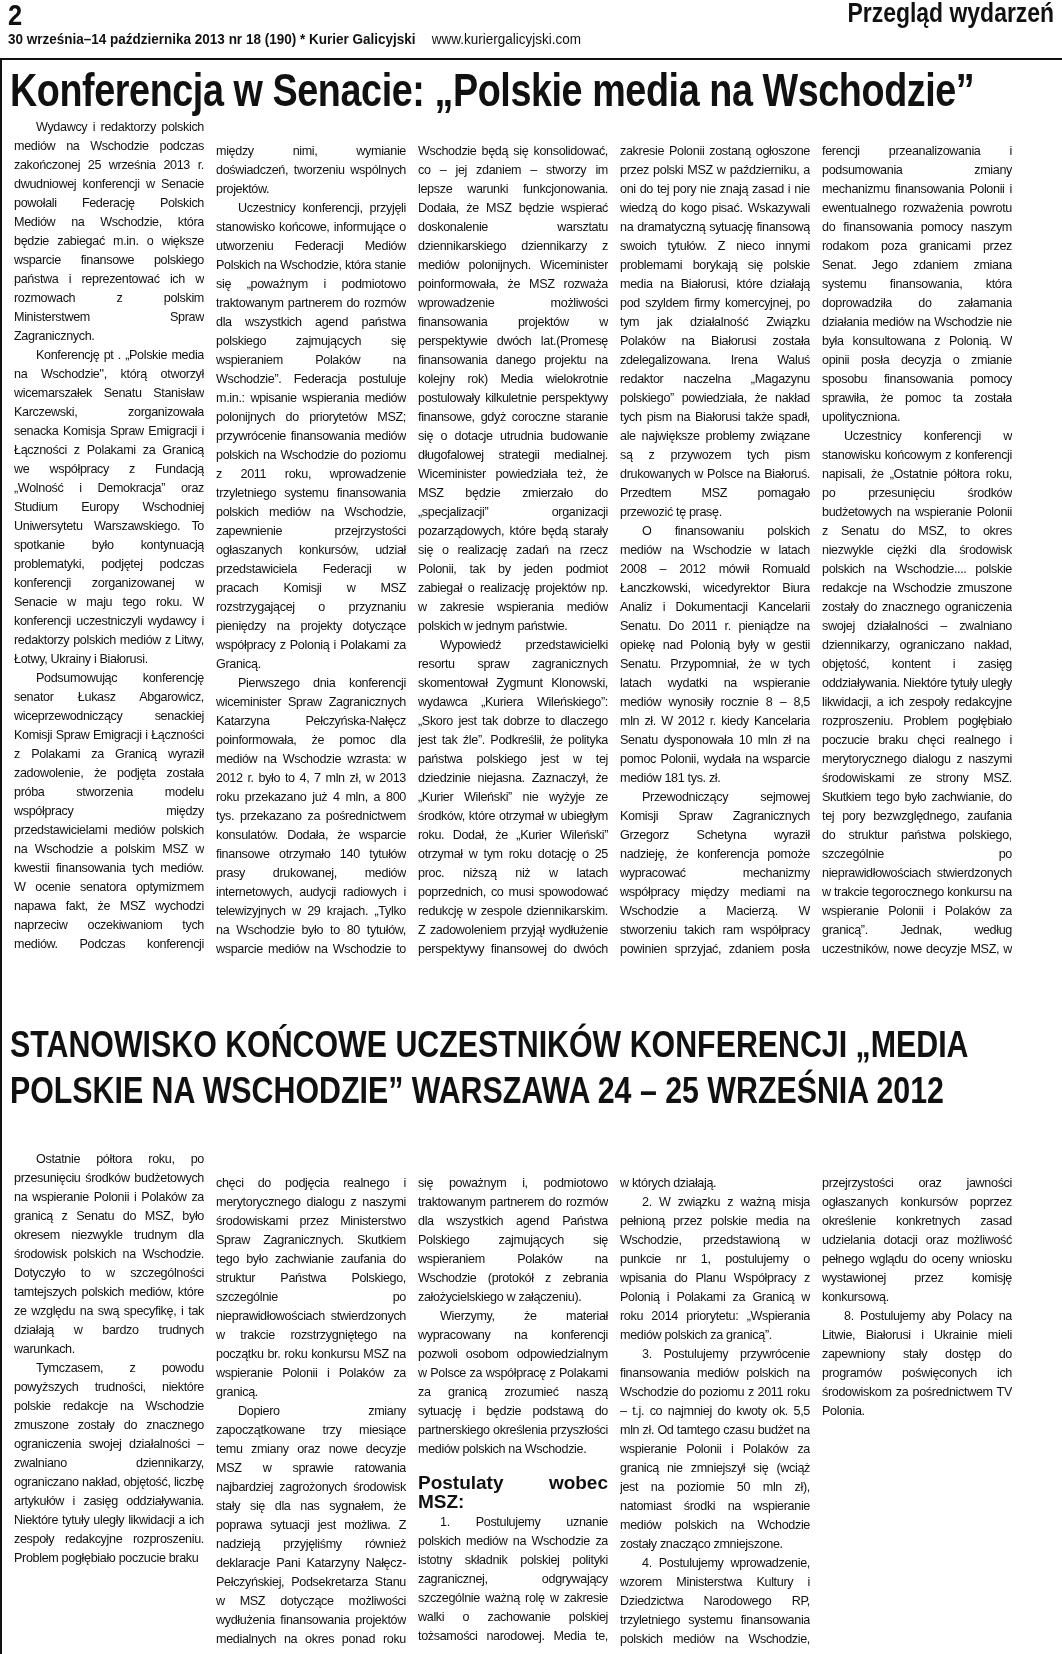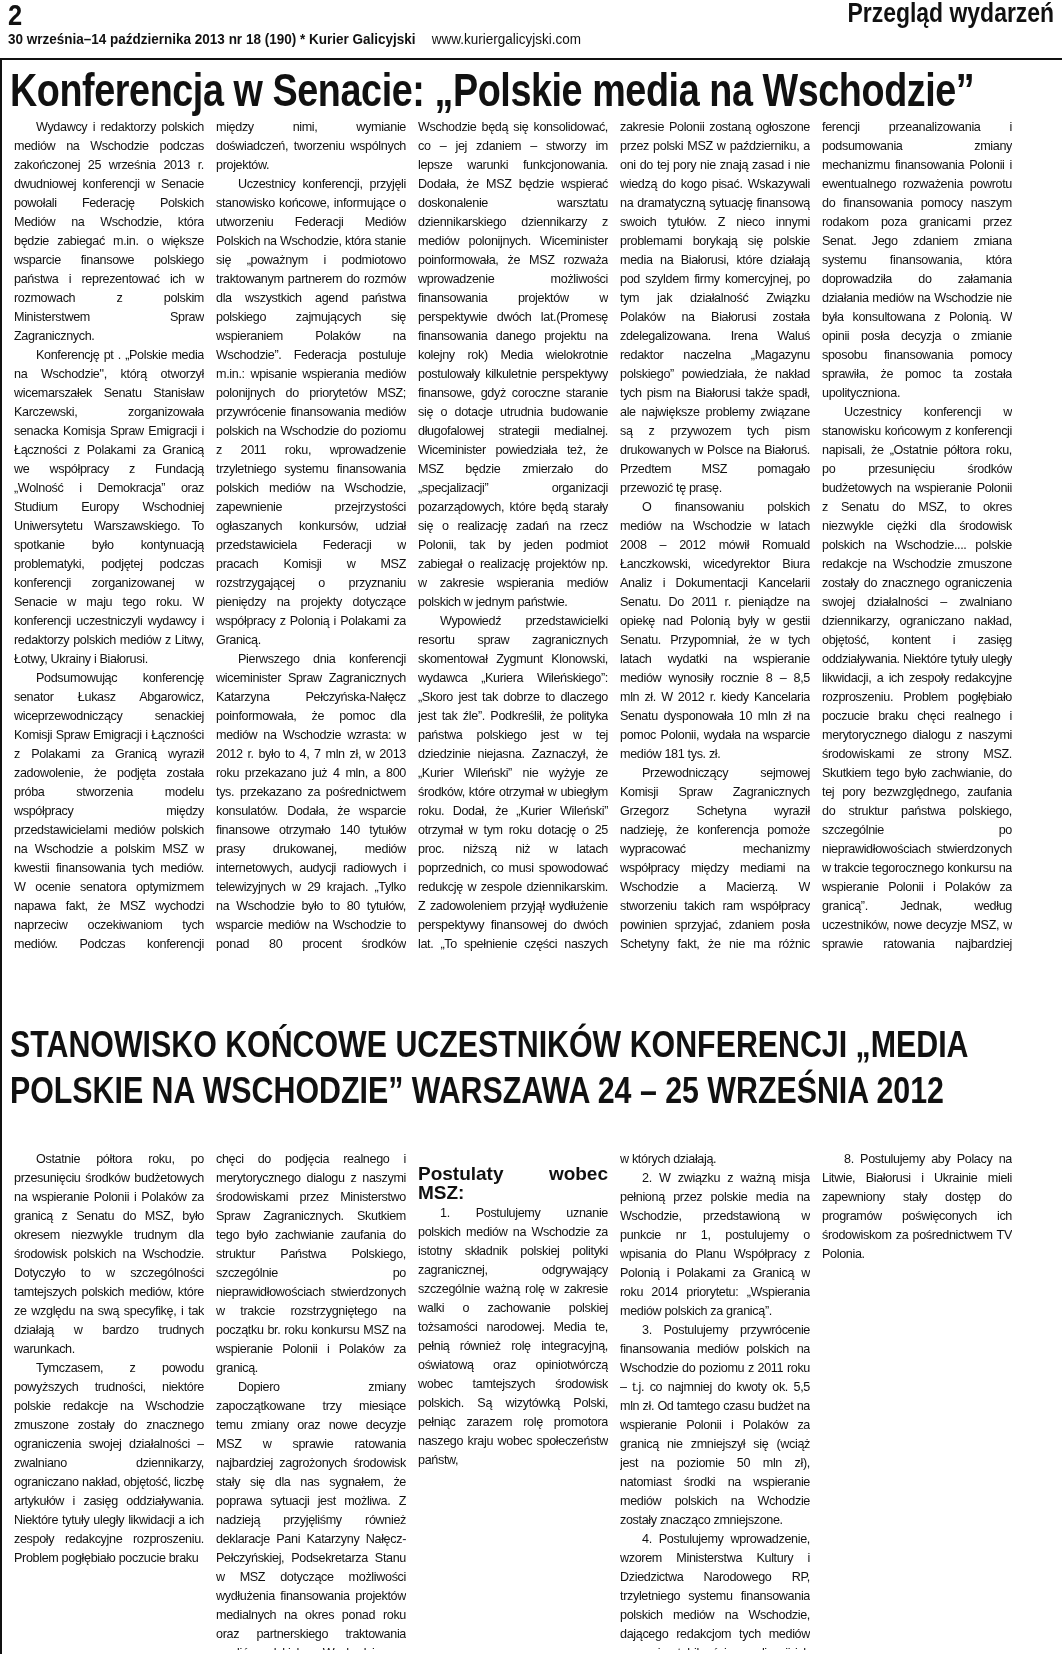--- a/index.html
+++ b/index.html
@@ -10,21 +10,21 @@
   .issue{position:absolute;left:8px;top:30px;font-size:15px;font-weight:bold;white-space:nowrap;transform:scaleX(0.9);transform-origin:left top;}
   .issue .url{font-weight:normal;margin-left:14px;}
   .rule{position:absolute;left:0;top:58px;width:1062px;height:2px;background:#111;}
   .frame-left{position:absolute;left:0;top:58px;width:2px;height:1596px;background:#111;}
   .headline{position:absolute;left:10px;top:62px;font-weight:bold;font-size:46px;white-space:nowrap;letter-spacing:-0.5px;transform:scaleX(0.82);transform-origin:left top;line-height:56px;}
   .cols{position:absolute;left:14px;display:flex;gap:12px;}
   .cols.top{top:118px;height:840px;}
   .cols.bottom{top:1150px;height:500px;}
   .col{width:190px;font-family:"Liberation Sans Narrow","Liberation Sans",sans-serif;font-size:12.6px;line-height:19px;text-align:justify;hyphens:auto;overflow:hidden;letter-spacing:-0.35px;}
   .col p{margin:0;text-indent:22px;}
-  .col p.cont{text-indent:0;}
+  .col p.cont{text-indent:0;margin-top:24px;}
   .col h3{font-size:19px;font-weight:bold;margin:14px 0 2px 0;letter-spacing:0;}
   .headline2{position:absolute;left:10px;top:1022px;font-weight:bold;font-size:37px;line-height:46px;width:1220px;transform:scaleX(0.82);transform-origin:left top;text-transform:uppercase;}
 </style>
 </head>
 <body>
 
 <div class="masthead">
   <div class="page-num">2</div>
   <div class="section">Przegląd wydarzeń</div>
   <div class="issue">
@@ -68,25 +68,28 @@
 <div class="cols bottom" id="a2">
   <div class="col">
       <p>Ostatnie półtora roku, po przesunięciu środków budżetowych na wspieranie Polonii i Polaków za granicą z Senatu do MSZ, było okresem niezwykle trudnym dla środowisk polskich na Wschodzie. Dotyczyło to w szczególności tamtejszych polskich mediów, które ze względu na swą specyfikę, i tak działają w bardzo trudnych warunkach.</p>
       <p>Tymczasem, z powodu powyższych trudności, niektóre polskie redakcje na Wschodzie zmuszone zostały do znacznego ograniczenia swojej działalności – zwalniano dziennikarzy, ograniczano nakład, objętość, liczbę artykułów i zasięg oddziaływania. Niektóre tytuły uległy likwidacji a ich zespoły redakcyjne rozproszeniu. Problem pogłębiało poczucie braku</p>
     </div>
   <div class="col">
       <p class="cont">chęci do podjęcia realnego i merytorycznego dialogu z naszymi środowiskami przez Ministerstwo Spraw Zagranicznych. Skutkiem tego było zachwianie zaufania do struktur Państwa Polskiego,  szczególnie po nieprawidłowościach stwierdzonych w trakcie rozstrzygniętego na początku br. roku konkursu MSZ na wspieranie Polonii i Polaków za granicą.</p>
       <p>Dopiero zmiany zapoczątkowane trzy miesiące temu zmiany oraz nowe decyzje MSZ w sprawie ratowania najbardziej zagrożonych środowisk stały się dla nas sygnałem, że poprawa sytuacji jest możliwa. Z nadzieją przyjęliśmy również deklaracje Pani Katarzyny Nałęcz-Pełczyńskiej, Podsekretarza Stanu w MSZ dotyczące możliwości wydłużenia finansowania projektów medialnych na okres ponad roku oraz partnerskiego traktowania mediów polskich na Wschodzie.</p>
     </div>
   <div class="col">
+      <p class="cont">się poważnym i, podmiotowo traktowanym partnerem do rozmów dla wszystkich agend Państwa Polskiego zajmujących się wspieraniem Polaków na Wschodzie (protokół z zebrania założycielskiego w załączeniu).</p>
+      <p>Wierzymy, że materiał wypracowany na konferencji pozwoli osobom odpowiedzialnym w Polsce za współpracę z Polakami za granicą zrozumieć naszą sytuację i będzie podstawą do partnerskiego określenia przyszłości mediów polskich na Wschodzie.</p>
       <h3>Postulaty wobec MSZ:</h3>
       <p>1. Postulujemy uznanie polskich mediów na Wschodzie za istotny składnik polskiej polityki zagranicznej, odgrywający szczególnie ważną rolę w zakresie walki o zachowanie polskiej tożsamości narodowej. Media te, pełnią również rolę integracyjną, oświatową oraz opiniotwórczą wobec tamtejszych środowisk polskich. Są wizytówką Polski, pełniąc zarazem rolę promotora naszego kraju wobec społeczeństw państw,</p>
     </div>
   <div class="col">
       <p class="cont">w których działają.</p>
       <p>2. W związku z ważną misja pełnioną przez polskie media na Wschodzie, przedstawioną w punkcie nr 1, postulujemy o wpisania do Planu Współpracy z Polonią i Polakami za Granicą w roku 2014 priorytetu: „Wspierania mediów polskich za granicą”.</p>
       <p>3. Postulujemy przywrócenie finansowania mediów polskich na Wschodzie do poziomu z 2011 roku – t.j. co najmniej do kwoty ok. 5,5 mln zł. Od tamtego czasu budżet na wspieranie Polonii i Polaków za granicą nie zmniejszył się (wciąż jest na poziomie 50 mln zł), natomiast środki na wspieranie mediów polskich na Wchodzie zostały znacząco zmniejszone.</p>
       <p>4. Postulujemy wprowadzenie, wzorem Ministerstwa Kultury i Dziedzictwa Narodowego RP, trzyletniego systemu finansowania polskich mediów na Wschodzie, dającego redakcjom tych mediów poczucie stabilności w realizacji ich strategicznych działań i misji.</p>
     </div>
   <div class="col">
+      <p class="cont">przejrzystości oraz jawności ogłaszanych konkursów poprzez określenie konkretnych zasad udzielania dotacji oraz możliwość pełnego wglądu do oceny wniosku wystawionej przez komisję konkursową.</p>
       <p>8. Postulujemy aby Polacy na Litwie, Białorusi i Ukrainie mieli zapewniony stały dostęp do programów poświęconych ich środowiskom za pośrednictwem TV Polonia.</p>
     </div>
 </div>
 
 </body></html>

